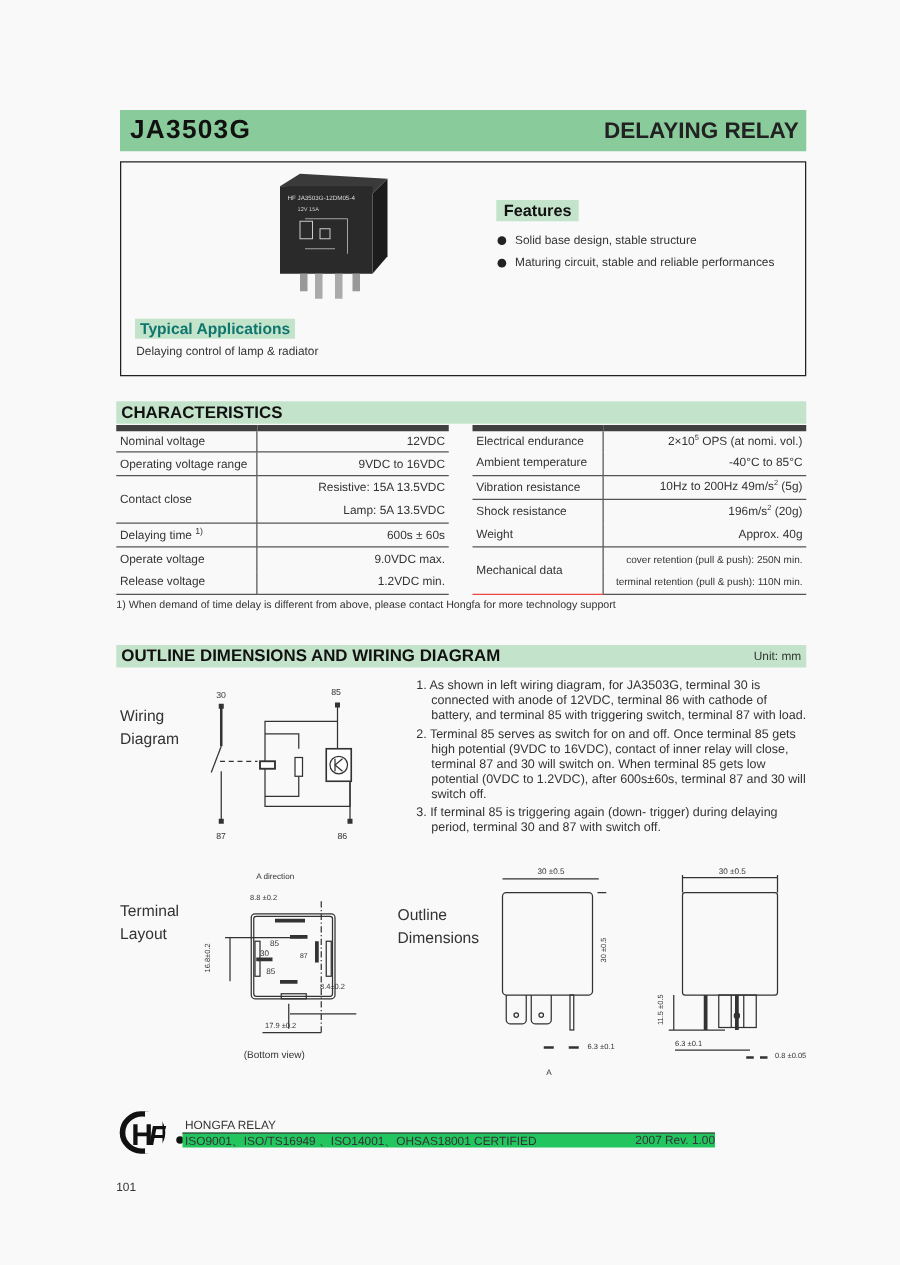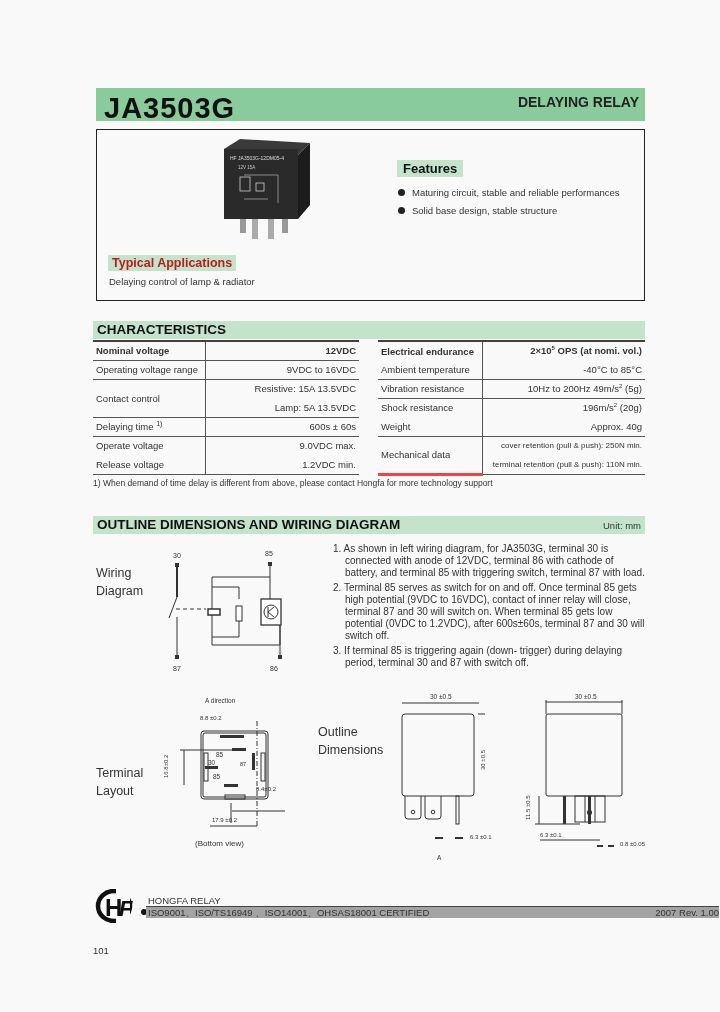--- a/index.html
+++ b/index.html
@@ -2,61 +2,61 @@
 <html><head>
 <meta charset="utf-8">
 <style>
   * { box-sizing: border-box; margin: 0; padding: 0; }
   html, body { width: 720px; height: 1012px; background: #f9f9f9; overflow: hidden; }
   body { font-family: "Liberation Sans", sans-serif; color: #222; position: relative; }
   .abs { position: absolute; }
 
   
   .titlebar { left: 96px; top: 88px; width: 549px; height: 33px; background: #8acb9c; }
-  .titlebar .model { position: absolute; left: 8px; top: 4px; font-size: 29px; font-weight: bold; letter-spacing: 1px; color: #111; }
-  .titlebar .type { position: absolute; right: 6px; top: 6px; font-size: 14px; font-weight: bold; color: #222; }
+  .titlebar .model { position: absolute; left: 8px; top: 4px; font-size: 21px; font-weight: bold; letter-spacing: 1px; color: #111; }
+  .titlebar .type { position: absolute; right: 6px; top: 6px; font-size: 18px; font-weight: bold; color: #222; }
 
   
   .introbox { left: 96px; top: 129px; width: 549px; height: 172px; border: 1.5px solid #222; }
   .product-img { left: 218px; top: 135px; width: 96px; height: 106px; }
   .features-h { left: 397px; top: 160px; background: #c4e3cb; padding: 1px 6px; font-size: 13px; font-weight: bold; color: #111; }
   .feat-list { left: 398px; top: 183px; list-style: none; }
   .feat-list li { font-size: 9.5px; color: #333; height: 18px; line-height: 13px; display: flex; align-items: center; }
   .feat-list li .dot { width: 7px; height: 7px; background: #222; border-radius: 50%; margin-right: 7px; display: inline-block; }
-  .apps-h { left: 108px; top: 255px; background: #c4e3cb; padding: 1px 4px; font-size: 12.5px; font-weight: bold; color: #b91c1c; }
+  .apps-h { left: 108px; top: 255px; background: #c4e3cb; padding: 1px 4px; font-size: 12.5px; font-weight: bold; color: #0f766e; }
   .apps-t { left: 109px; top: 276px; font-size: 9.5px; color: #333; }
 
   
   .sec-h { left: 93px; width: 552px; height: 18px; background: #c4e3cb; }
   .sec-h .t { position: absolute; left: 4px; top: 1px; font-size: 13.5px; font-weight: bold; color: #111; }
   .sec-h .u { position: absolute; right: 4px; top: 4px; font-size: 9.5px; color: #333; }
 
   
   table.ch { border-collapse: collapse; font-size: 9.5px; color: #333; }
   table.ch td { height: 19px; padding: 0 3px; vertical-align: middle; white-space: nowrap; }
-  table.ch tr.bt td { border-top: 2px solid #404040; font-weight: bold; }
+  table.ch tr.bt td { border-top: 5px solid #404040; }
   table.ch tr.bb td { border-bottom: 1px solid #555; }
   table.ch td.lbl { border-right: 1px solid #555; }
   table.ch td.val { text-align: right; }
   table.ch td.small { font-size: 8px; margin-top: 41px; }
   .tbl-left { left: 93px; top: 340px; width: 266px; }
   .tbl-left td.lbl { width: 112px; }
   .tbl-right { left: 378px; top: 340px; width: 267px; }
   .tbl-right td.lbl { width: 104px; }
   .footnote { left: 93px; top: 478px; font-size: 8.5px; color: #333; }
 
   
   .dlabel { font-size: 12.5px; color: #333; line-height: 18px; }
   .notes { left: 333px; top: 543px; width: 313px; font-size: 10px; color: #333; line-height: 12px; list-style: none; }
   .notes li { padding-left: 12px; text-indent: -12px; margin-bottom: 3px; }
 
   
   .hf-logo { left: 94px; top: 889px; width: 56px; height: 34px; }
   .brand { left: 148px; top: 895px; font-size: 9.5px; color: #333; }
-  .certbar { left: 146px; top: 906px; width: 573px; height: 12px; background: #a3a3a3; border-top: 1px solid #444; }
+  .certbar { left: 146px; top: 906px; width: 426px; height: 12px; background: #22c55e; border-top: 1px solid #444; }
   .certbar .c { position: absolute; left: 2px; top: 0px; font-size: 9.5px; color: #333; }
   .certbar .r { position: absolute; right: 0px; top: 0px; font-size: 9.5px; color: #333; }
   .pageno { left: 93px; top: 945px; font-size: 9.5px; color: #333; }
 </style>
 </head>
 <body>
 
 <div class="abs titlebar">
   <span class="model">JA3503G</span>
   <span class="type">DELAYING RELAY</span>
@@ -78,25 +78,25 @@
   <rect x="22" y="84" width="6" height="14" fill="#999"></rect>
   <rect x="34" y="84" width="6" height="20" fill="#aaa"></rect>
   <rect x="50" y="84" width="6" height="20" fill="#aaa"></rect>
   <rect x="64" y="84" width="6" height="14" fill="#999"></rect>
 </svg>
 
 <div class="abs features-h">Features</div>
 <ul class="abs feat-list">
   <li>
       <span class="dot"></span>
-      <span>Maturing circuit, stable and reliable performances</span>
+      <span>Solid base design, stable structure</span>
     </li>
   <li>
       <span class="dot"></span>
-      <span>Solid base design, stable structure</span>
+      <span>Maturing circuit, stable and reliable performances</span>
     </li>
 </ul>
 
 <div class="abs apps-h">Typical  Applications</div>
 <div class="abs apps-t">Delaying control of lamp &amp; radiator</div>
 
 <div class="abs sec-h" style="top:321px;padding-left:32px;">
   <span class="t">CHARACTERISTICS</span>
 </div>
 
@@ -104,21 +104,21 @@
   <tbody>
       <tr class="bt bb">
     <td class="lbl">Nominal voltage</td>
     <td class="val">12VDC</td>
   </tr>
   <tr class="bb">
     <td class="lbl">Operating voltage range</td>
     <td class="val">9VDC to 16VDC</td>
   </tr>
   <tr>
-    <td class="lbl" rowspan="2" style="border-bottom:1px solid #555;">Contact control</td>
+    <td class="lbl" rowspan="2" style="border-bottom:1px solid #555;">Contact close</td>
     <td class="val">Resistive: 15A 13.5VDC</td>
   </tr>
   <tr class="bb">
     <td class="val">Lamp: 5A 13.5VDC</td>
   </tr>
   <tr class="bb">
     <td class="lbl"><span>Delaying time</span> <sup style="font-size:7px;">1)</sup></td>
     <td class="val">600s ± 60s</td>
   </tr>
   <tr>
@@ -148,21 +148,21 @@
   </tr>
   <tr>
     <td class="lbl">Shock resistance</td>
     <td class="val"><span>196m/s</span><sup style="font-size:6px;">2</sup><span> (20g)</span></td>
   </tr>
   <tr class="bb">
     <td class="lbl">Weight</td>
     <td class="val">Approx. 40g</td>
   </tr>
   <tr>
-    <td class="lbl" rowspan="2" style="border-bottom:3px solid #ef4444;">Mechanical data</td>
+    <td class="lbl" rowspan="2" style="border-bottom:1px solid #ef4444;">Mechanical data</td>
     <td class="val small">cover retention (pull &amp; push): 250N min.</td>
   </tr>
   <tr class="bb">
     <td class="val small">terminal retention (pull &amp; push): 110N min.</td>
   </tr>
 </tbody>
   </table>
 
 <div class="abs footnote">1)  When demand of time delay is different from above, please contact Hongfa for more technology support</div>
 
@@ -208,21 +208,21 @@
     <rect x="118" y="110" width="4" height="4"></rect>
   </g>
 </svg>
 
 <ul class="abs notes">
   <li>1.  As shown in left wiring diagram, for JA3503G, terminal 30 is connected with anode of 12VDC, terminal 86 with cathode of battery, and terminal 85 with triggering switch, terminal 87 with load.</li>
   <li>2.  Terminal 85 serves as switch for on and off. Once terminal 85 gets high potential (9VDC to 16VDC), contact of inner relay will close, terminal 87 and 30 will switch on. When terminal 85 gets low potential (0VDC to 1.2VDC), after 600s±60s, terminal 87 and 30 will switch off.</li>
   <li>3. If terminal 85 is triggering again (down- trigger) during delaying period, terminal 30 and 87 with switch off.</li>
 </ul>
 
-<div class="abs dlabel" style="left:96px; top:720px;margin-top:44px;">
+<div class="abs dlabel" style="left:96px; top:720px;">
   <div>Terminal</div>
   <div>Layout</div>
 </div>
 
 <svg class="abs" style="left:160px; top:693px;" width="135" height="160" viewBox="0 0 135 160">
   <g font-family="Liberation Sans, sans-serif" font-size="6.5" fill="#333">
     <text x="45" y="10">A direction</text>
     <text x="40" y="27" font-size="6">8.8 ±0.2</text>
     <text x="8" y="85" font-size="6" transform="rotate(-90 8 85)">16.8±0.2</text>
     <text x="96" y="98" font-size="6">8.4±0.2</text>

